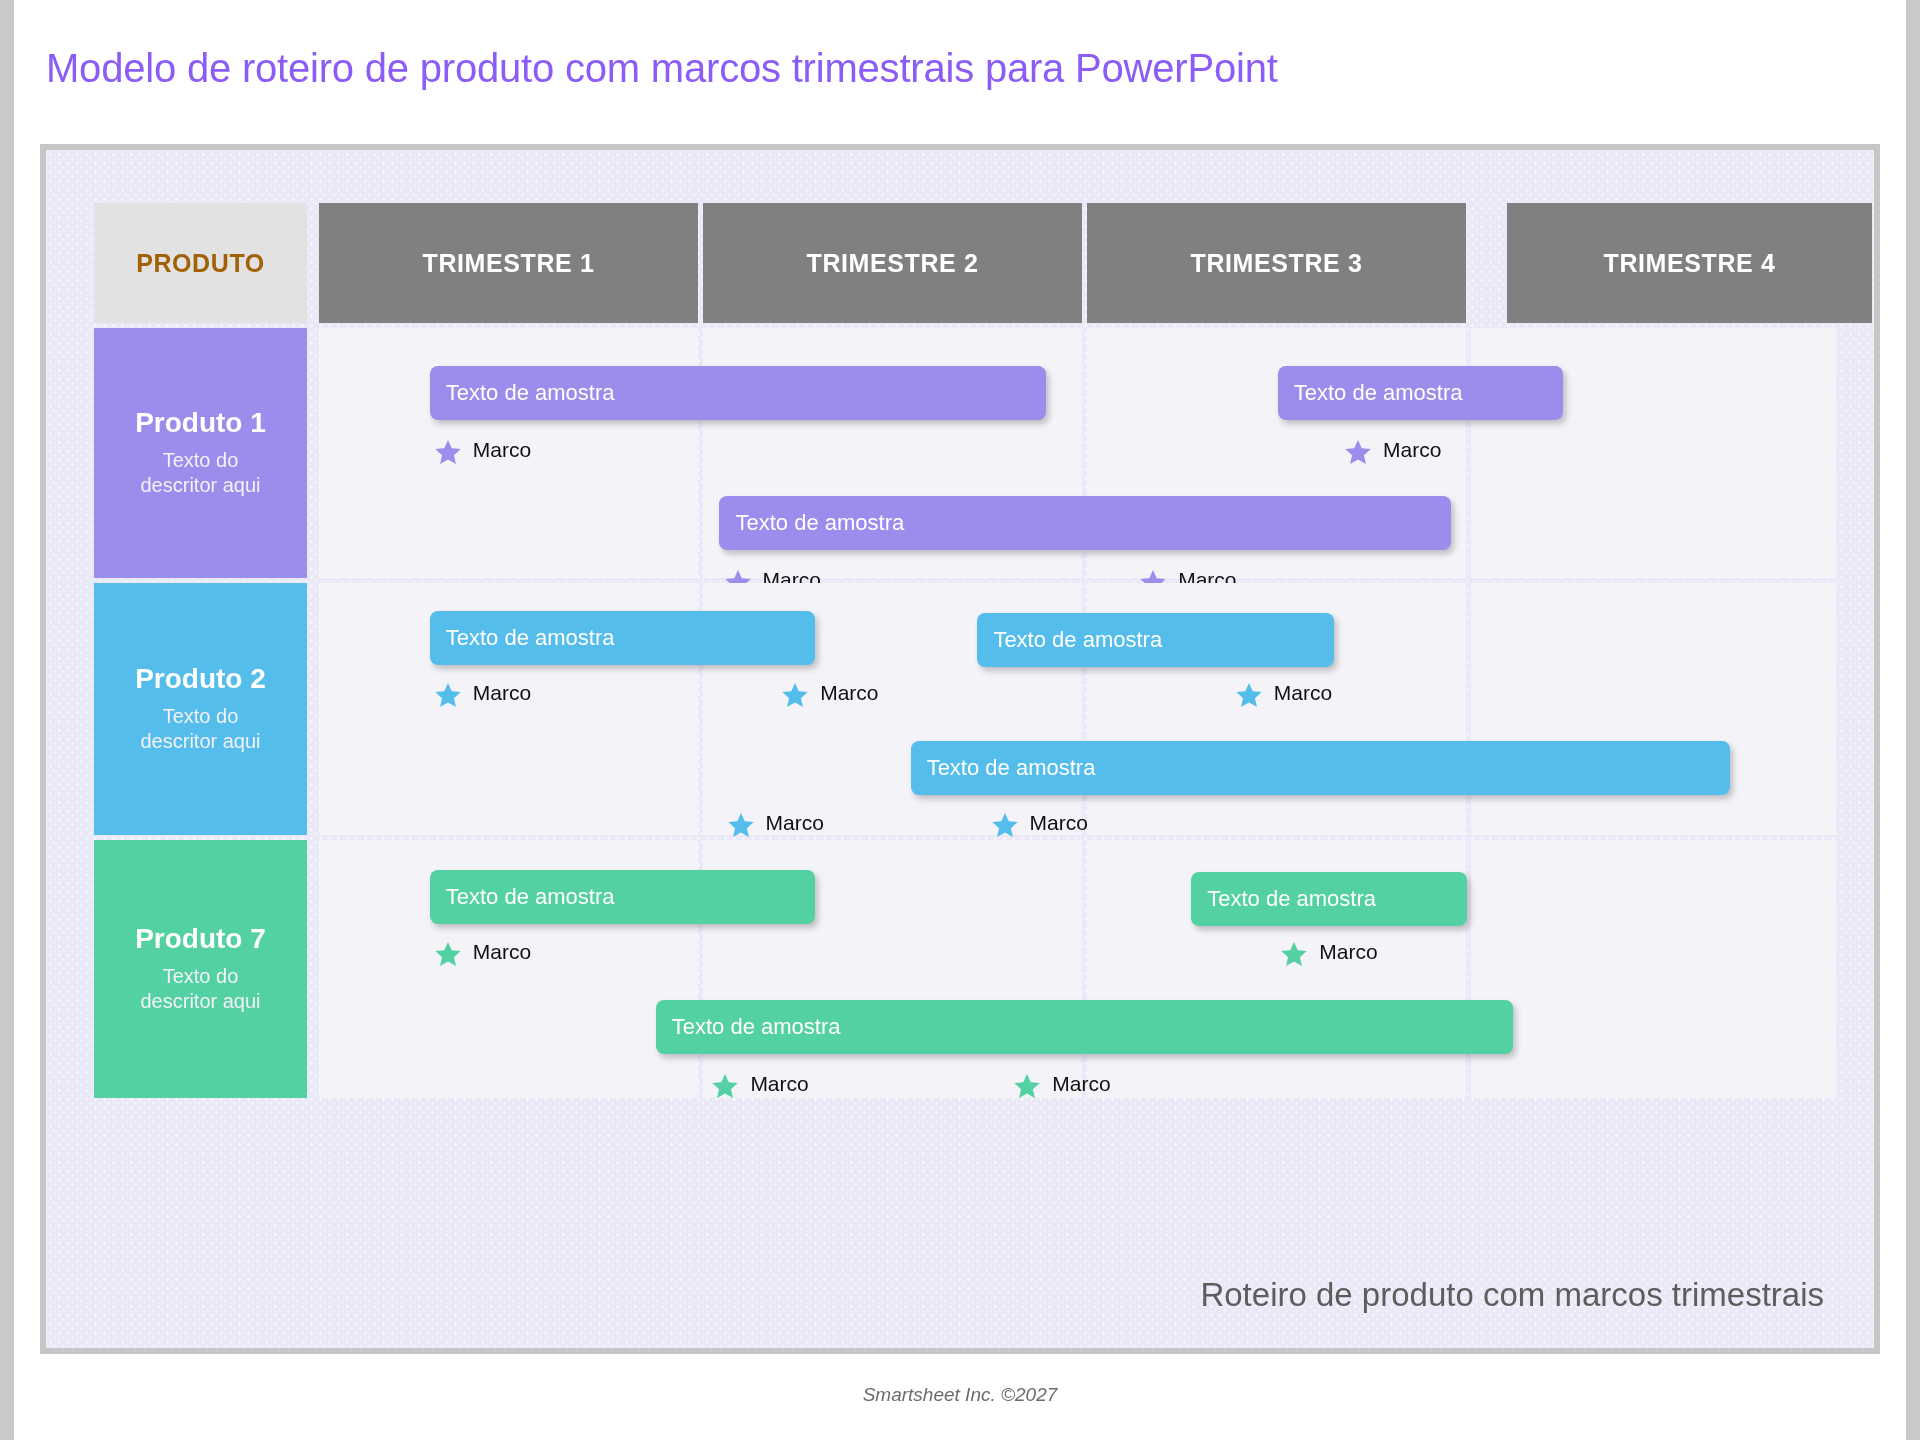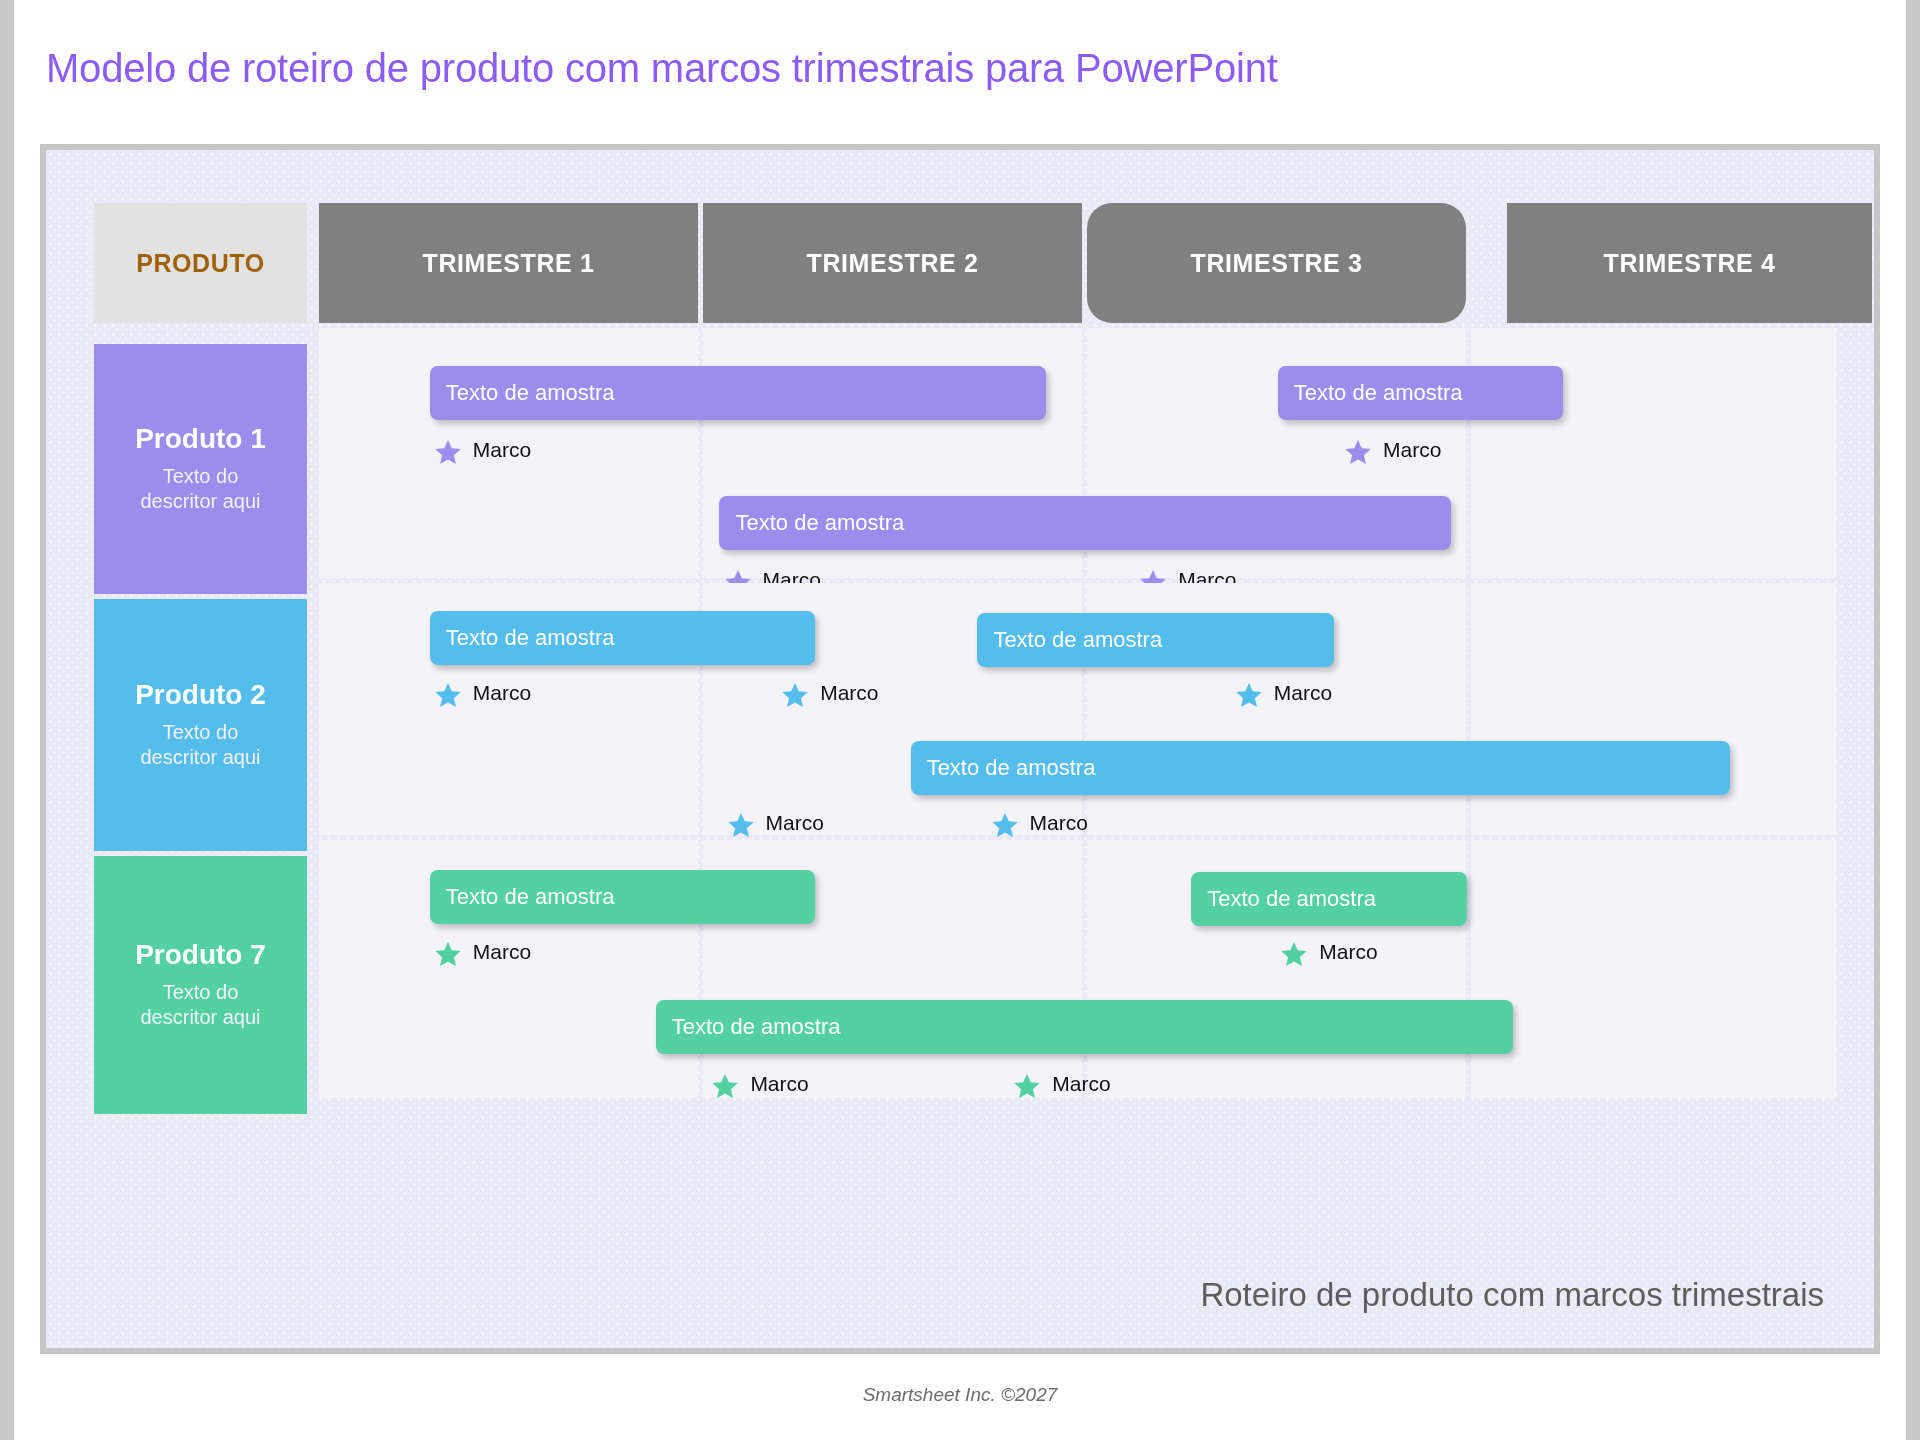--- a/index.html
+++ b/index.html
@@ -114,21 +114,21 @@
 
   
   .body-row {
     position: absolute;
     left: 0;
     width: 100%;
   }
   .prod-cell {
     position: absolute;
     left: 0;
-    top: 16px;
+    top: 0;
     width: 213px;
     height: 100%;
     display: flex;
     flex-direction: column;
     align-items: center;
     justify-content: center;
     box-sizing: border-box;
     text-align: center;
     gap: 6px;
   }
@@ -228,21 +228,21 @@
 
   <div id="slide-outer">
     <div id="slide">
 
       <div id="roadmap">
 
         <div class="head-row">
           <div class="head-cell product" style="left:0px;width:213px;">PRODUTO</div>
           <div class="head-cell quarter" style="left:225px;width:379px;">TRIMESTRE 1</div>
           <div class="head-cell quarter" style="left:609px;width:379px;">TRIMESTRE 2</div>
-          <div class="head-cell quarter" style="left:993px;width:379px;border-radius:25px;">TRIMESTRE 3</div>
+          <div class="head-cell quarter" style="left:993px;width:379px;">TRIMESTRE 3</div>
           <div class="head-cell quarter" style="left:1377px;width:365px;margin-left:36px;">TRIMESTRE 4</div>
         </div>
 
         <div id="rows-host">
             <div class="body-row" style="top: 125px; height: 250px;">
               <div class="prod-cell" style="background: rgb(156, 140, 235);">
                 <div class="prod-name">Produto 1</div>
                 <div class="prod-desc" style="max-width: 150px;">Texto do descritor aqui</div>
               </div>
               <div class="lanes">

